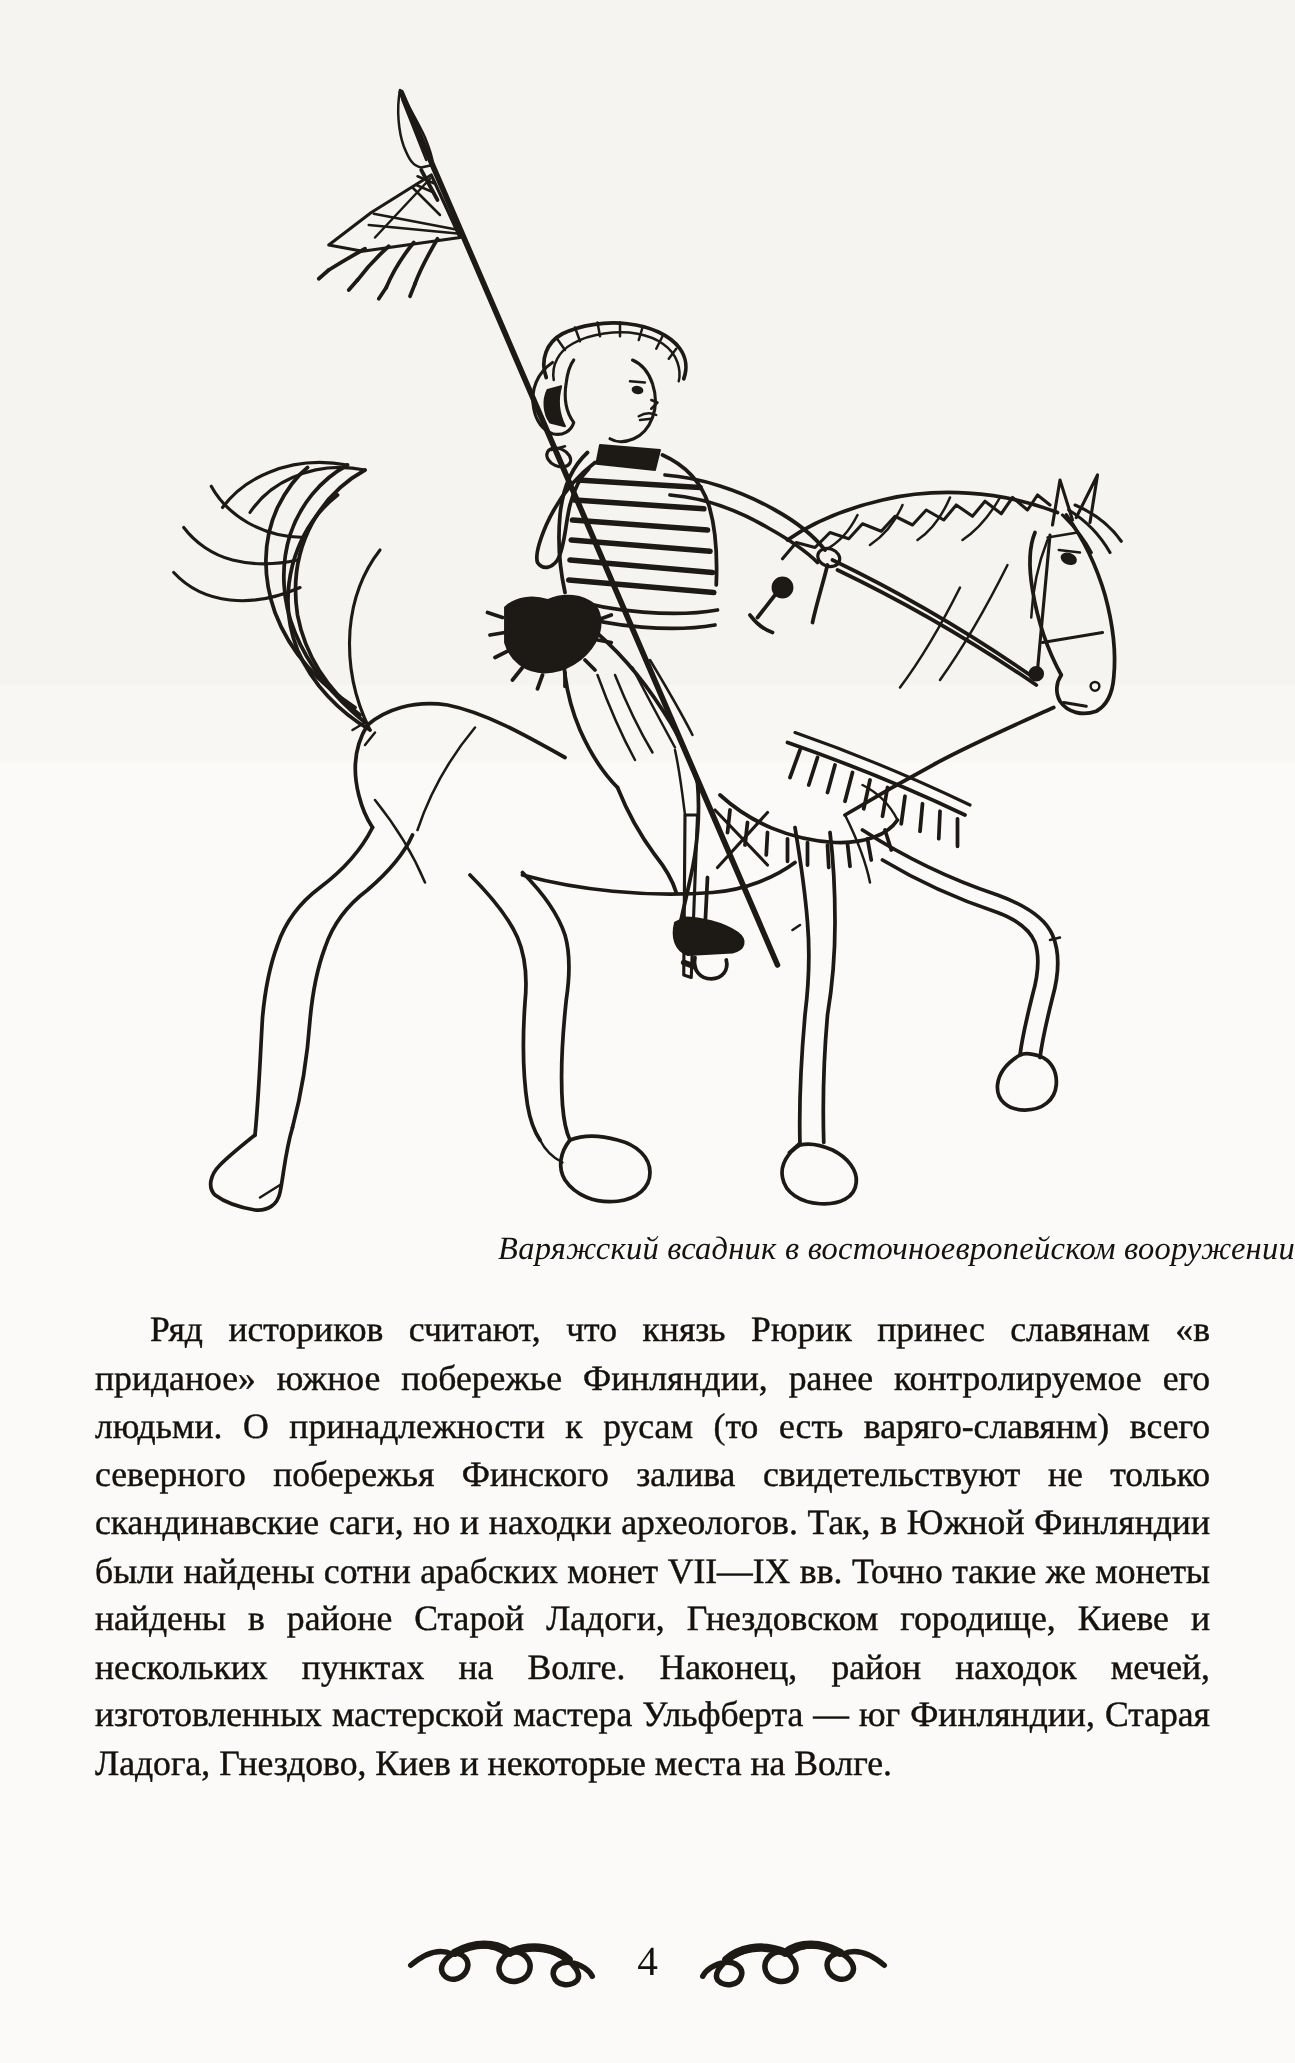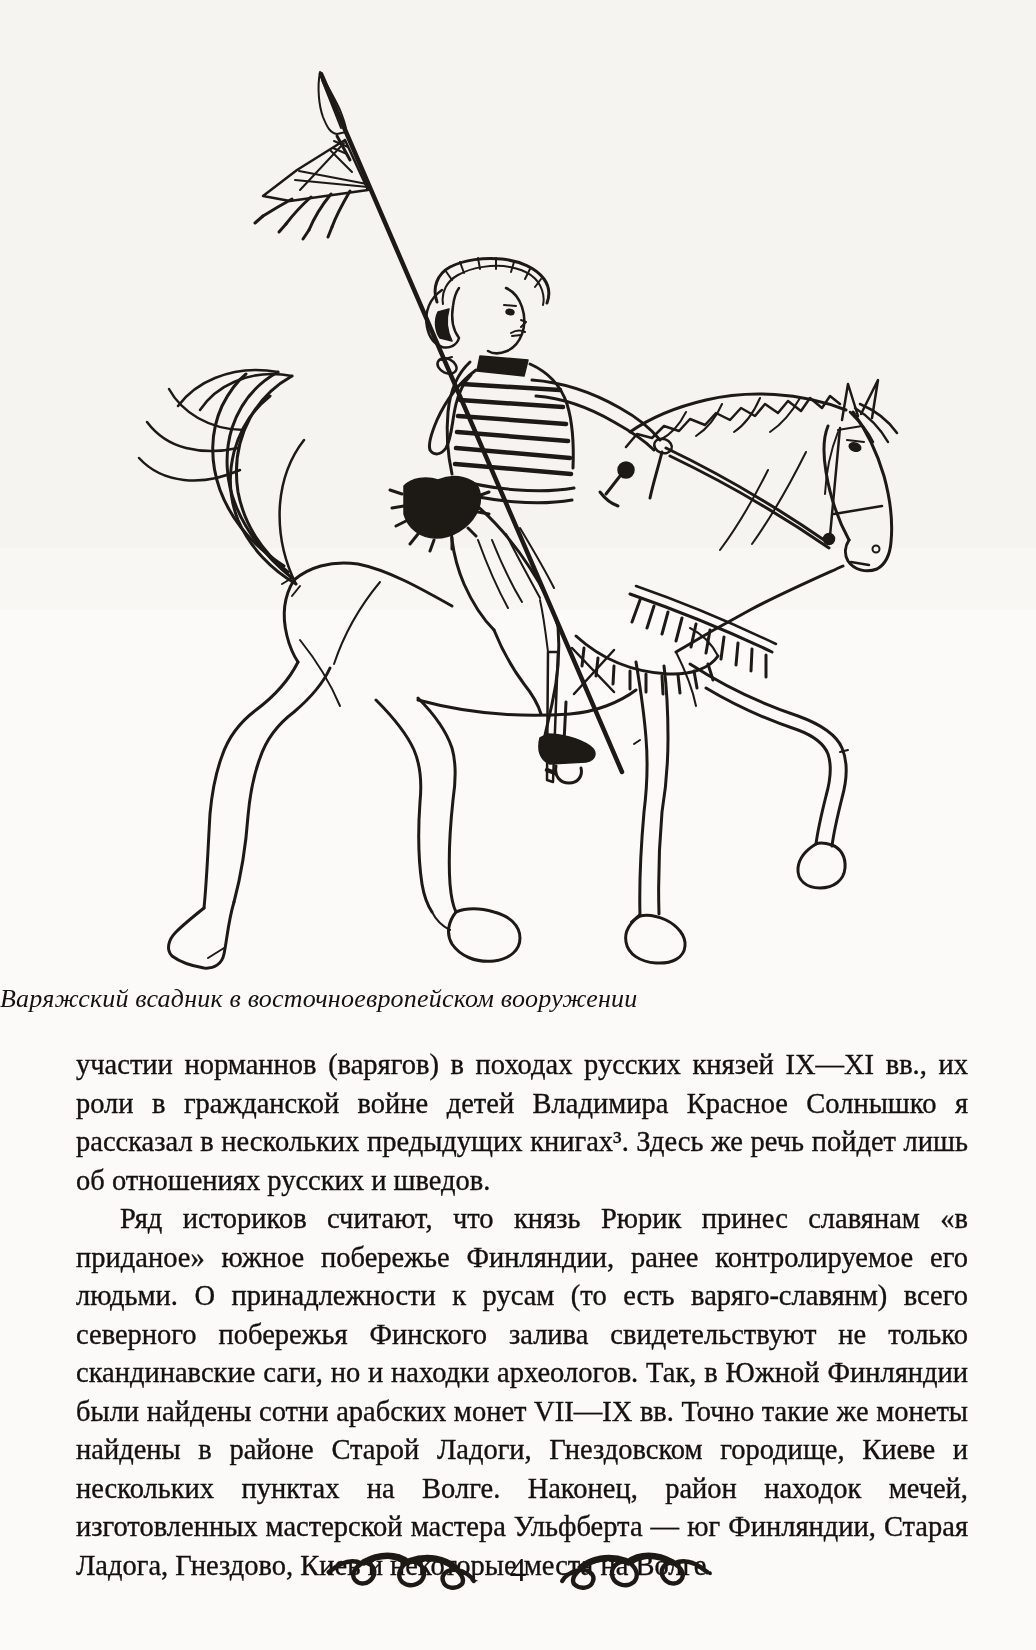--- a/index.html
+++ b/index.html
@@ -7,21 +7,21 @@
     width:1036px;height:1650px;position:relative;overflow:hidden;
     background:#fbfaf8;
     font-family:"Liberation Serif","DejaVu Serif",serif;
     color:#181512;
   }
   .scan-band-top{position:absolute;left:0;top:0;width:1036px;height:548px;background:#f5f4f1;}
   .scan-band-mid{position:absolute;left:0;top:548px;width:1036px;height:62px;background:#f8f7f4;}
   .illustration{position:absolute;left:0;top:0;width:1036px;height:990px;}
   .caption{
     position:absolute;left:0;top:984px;width:1036px;
-    text-align:left;font-style:italic;font-size:26px;letter-spacing:.2px;
+    text-align:right;font-style:italic;font-size:26px;letter-spacing:.2px;
     color:#14110e;
   }
   .body-text{
     position:absolute;left:76px;top:1046px;width:892px;
     font-size:28.5px;line-height:38.5px;text-align:justify;
     color:#14110e;
     -webkit-text-stroke:.35px #14110e;
   }
   .body-text p{margin:0;}
   .body-text p.indented{text-indent:44px;}
@@ -223,21 +223,20 @@
       <path class="ln" d="M576,636 C600,658 632,672 668,674 C692,675 710,668 718,656"></path>
       <path class="ln thin" d="M718,656 C712,644 702,634 690,628"></path>
       <path class="ln" d="M584,648 l-2,18 M598,658 l-2,18 M614,666 l-1,18 M630,671 l0,18 M646,674 l0,18 M662,676 l1,18 M678,675 l2,18 M694,671 l3,17 M708,664 l5,16" stroke-width="3"></path>
     </g>
   </g>
 </svg>
 
 <div class="caption">Варяжский всадник в восточноевропейском вооружении</div>
 
 <div class="body-text">
-  <p>участии норманнов (варягов) в походах русских князей IX—XI вв., их роли в гражданской войне детей Владимира Красное Солнышко я рассказал в нескольких предыдущих книгах³. Здесь же речь пойдет лишь об отношениях русских и шведов.</p>
   <p class="indented">Ряд историков считают, что князь Рюрик принес славянам «в приданое» южное побережье Финляндии, ранее контролируемое его людьми. О принадлежности к русам (то есть варяго-славянм) всего северного побережья Финского залива свидетельствуют не только скандинавские саги, но и находки археологов. Так, в Южной Финляндии были найдены сотни арабских монет VII—IX вв. Точно такие же монеты найдены в районе Старой Ладоги, Гнездовском городище, Киеве и нескольких пунктах на Волге. Наконец, район находок мечей, изготовленных мастерской мастера Ульфберта — юг Финляндии, Старая Ладога, Гнездово, Киев и некоторые места на Волге.</p>
 </div>
 
 <div class="footer">
   <svg class="flourish" viewBox="0 0 140 40">
     <path d="M6,22 C18,12 28,10 36,14 C30,18 26,24 30,29 C34,34 42,33 46,27 C50,20 46,14 38,13 C50,6 66,6 76,14 C70,19 68,26 73,31 C79,36 89,34 92,27 C95,19 89,12 80,12 C94,7 110,10 120,18 C126,23 130,29 127,33 C122,38 112,37 110,30 C108,24 114,19 122,20 C130,21 136,26 138,30" fill="none" stroke="#1d1a16" stroke-width="4" stroke-linecap="round"></path>
     <path d="M38,13 C52,5 68,5 78,13 M80,12 C96,6 112,10 121,18" fill="none" stroke="#1d1a16" stroke-width="6" stroke-linecap="round"></path>
   </svg>
   <div class="page-number">4</div>
   <svg class="flourish mirrored" viewBox="0 0 140 40">

